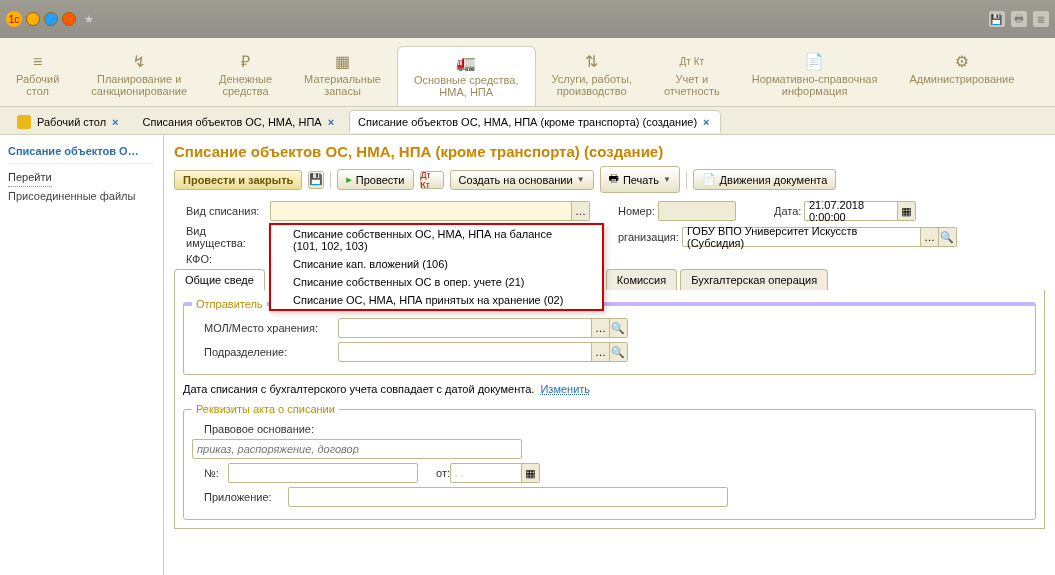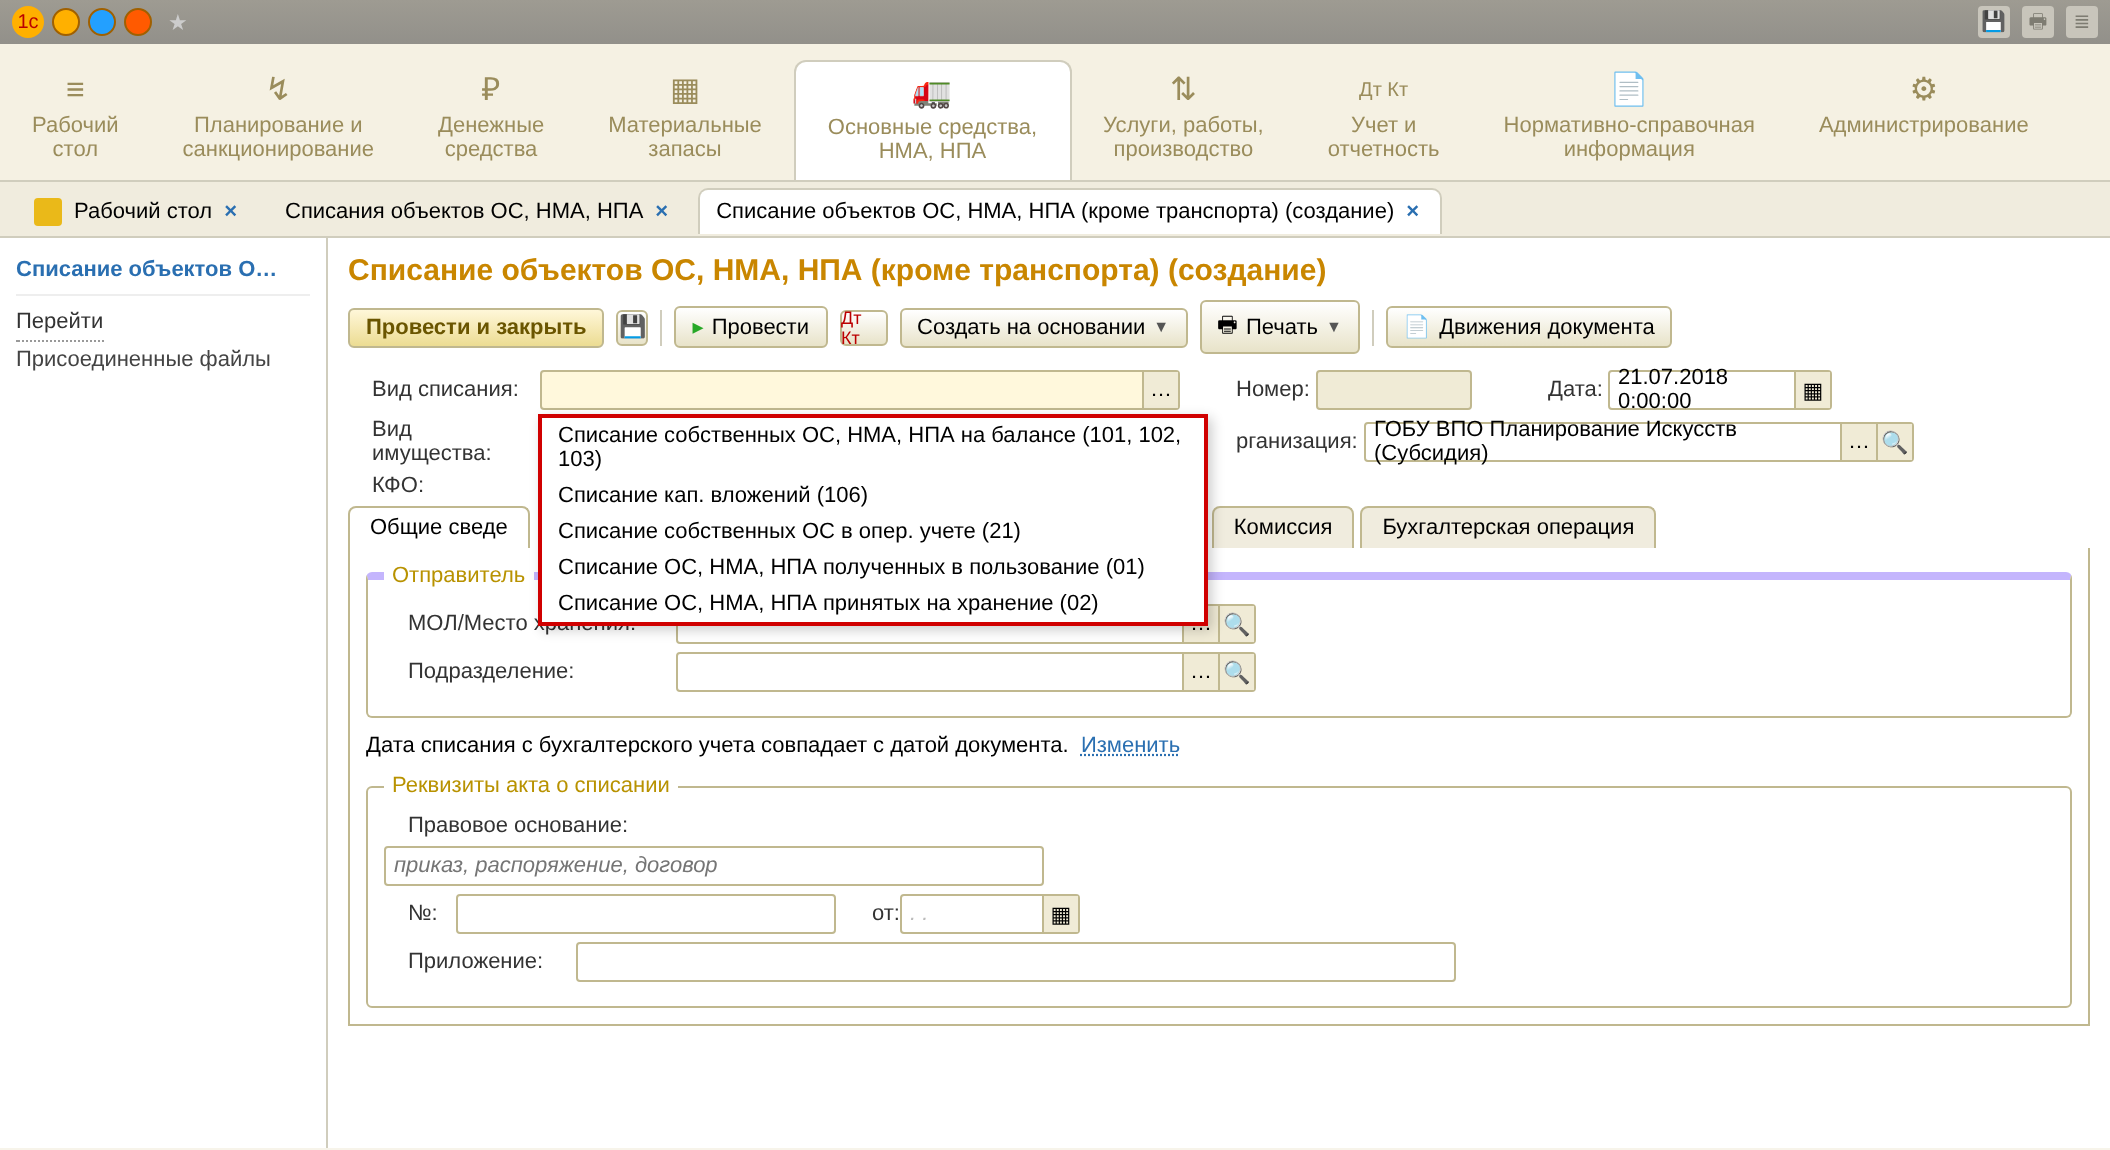--- a/index.html
+++ b/index.html
@@ -6,21 +6,21 @@
     body {
       font-family: Arial, sans-serif;
       font-size: 11px;
       background: #f7f4ea;
       width: 1055px;
       height: 575px;
       overflow: hidden;
       position: relative;
     }
     .titlebar {
-      height: 22px;
+      height: 38px;
       background: linear-gradient(#9e9b92, #92908a);
       display: flex;
       align-items: center;
       padding: 0 6px;
       color: #fff;
       font-size: 11px;
       justify-content: space-between;
     }
     .titlebar .win-btns { display:flex; gap:4px; margin-right:8px;}
     .titlebar .win-btn { width:14px;height:14px;border-radius:50%; background:#ffb000;border:1px solid #a06000;}
@@ -57,21 +57,21 @@
     .btn-icon{width:16px;height:18px;border:1px solid #c0b88f;background:linear-gradient(#fff,#e8e3c9);border-radius:3px;display:flex;align-items:center;justify-content:center;cursor:pointer;font-size:11px;}
     .dropdown-arrow{font-size:8px;color:#555;}
     .form-row{display:flex;align-items:center;margin-bottom:4px;gap:6px;}
     .form-row label{width:90px;color:#333;padding-left:12px;}
     .form-row.wide label{width:140px;}
     .input{border:1px solid #c0b88f;background:#fff;height:20px;padding:0 4px;font-size:11px;border-radius:2px;}
     .input.with-btn{display:flex;align-items:center;padding:0;}
     .input.with-btn span{flex:1;padding:0 4px;}
     .input.with-btn button{width:18px;height:18px;border:none;border-left:1px solid #c0b88f;background:#f0ebd6;cursor:pointer;font-size:11px;}
     .dropdown-list{position:absolute;border:2px solid #d00000;background:#fff;z-index:100;width:335px;box-shadow:2px 2px 6px rgba(0,0,0,0.2);}
-    .dropdown-list .dd-item{padding:3px 8px;cursor:pointer;font-size:11px;}
+    .dropdown-list .dd-item{padding:3px 22px;cursor:pointer;font-size:11px;}
     .doc-tabs{display:flex;gap:3px;margin-top:4px;position:relative;}
     .doc-tab{padding:4px 10px;border:1px solid #c0b88f;background:#f0ecde;border-bottom:none;border-top-left-radius:4px;border-top-right-radius:4px;cursor:pointer;font-size:11px;}
     .doc-tab.active{background:#fff;}
     .fieldset{border:1px solid #c0b88f;border-radius:3px;padding:8px;margin-top:6px;}
     .fieldset legend{color:#b89200;padding:0 4px;}
     .link-action{color:#2a6fb1;text-decoration:underline dotted;cursor:pointer;}
     .placeholder{color:#bbb;font-style:italic;}
     .sep{width:1px;height:18px;background:#d0cdbd;}
   </style>
 </head>
@@ -203,31 +203,30 @@
         <span>21.07.2018 0:00:00</span>
         <button>▦</button>
       </div>
     </div>
 
     <div style="position:relative;">
       <div class="dropdown-list" style="top:-2px;left:95px;">
         <div class="dd-item">Списание собственных ОС, НМА, НПА на балансе (101, 102, 103)</div>
         <div class="dd-item">Списание кап. вложений (106)</div>
         <div class="dd-item">Списание собственных ОС в опер. учете (21)</div>
-        <div class="dd-item">Списание ОС, НМА, НПА полученных в пользование (01)</div>
         <div class="dd-item">Списание ОС, НМА, НПА принятых на хранение (02)</div>
       </div>
     </div>
 
     <div class="form-row">
       <label>Вид имущества:</label>
       <div style="width:320px"></div>
       <label style="width:70px;margin-left:10px">рганизация:</label>
       <div class="input with-btn" style="width:275px">
-        <span>ГОБУ ВПО Планирование Искусств (Субсидия)</span>
+        <span>ГОБУ ВПО Университет Искусств (Субсидия)</span>
         <button>…</button>
         <button>🔍</button>
       </div>
     </div>
 
     <div class="form-row">
       <label>КФО:</label>
     </div>
 
     <div class="doc-tabs">

